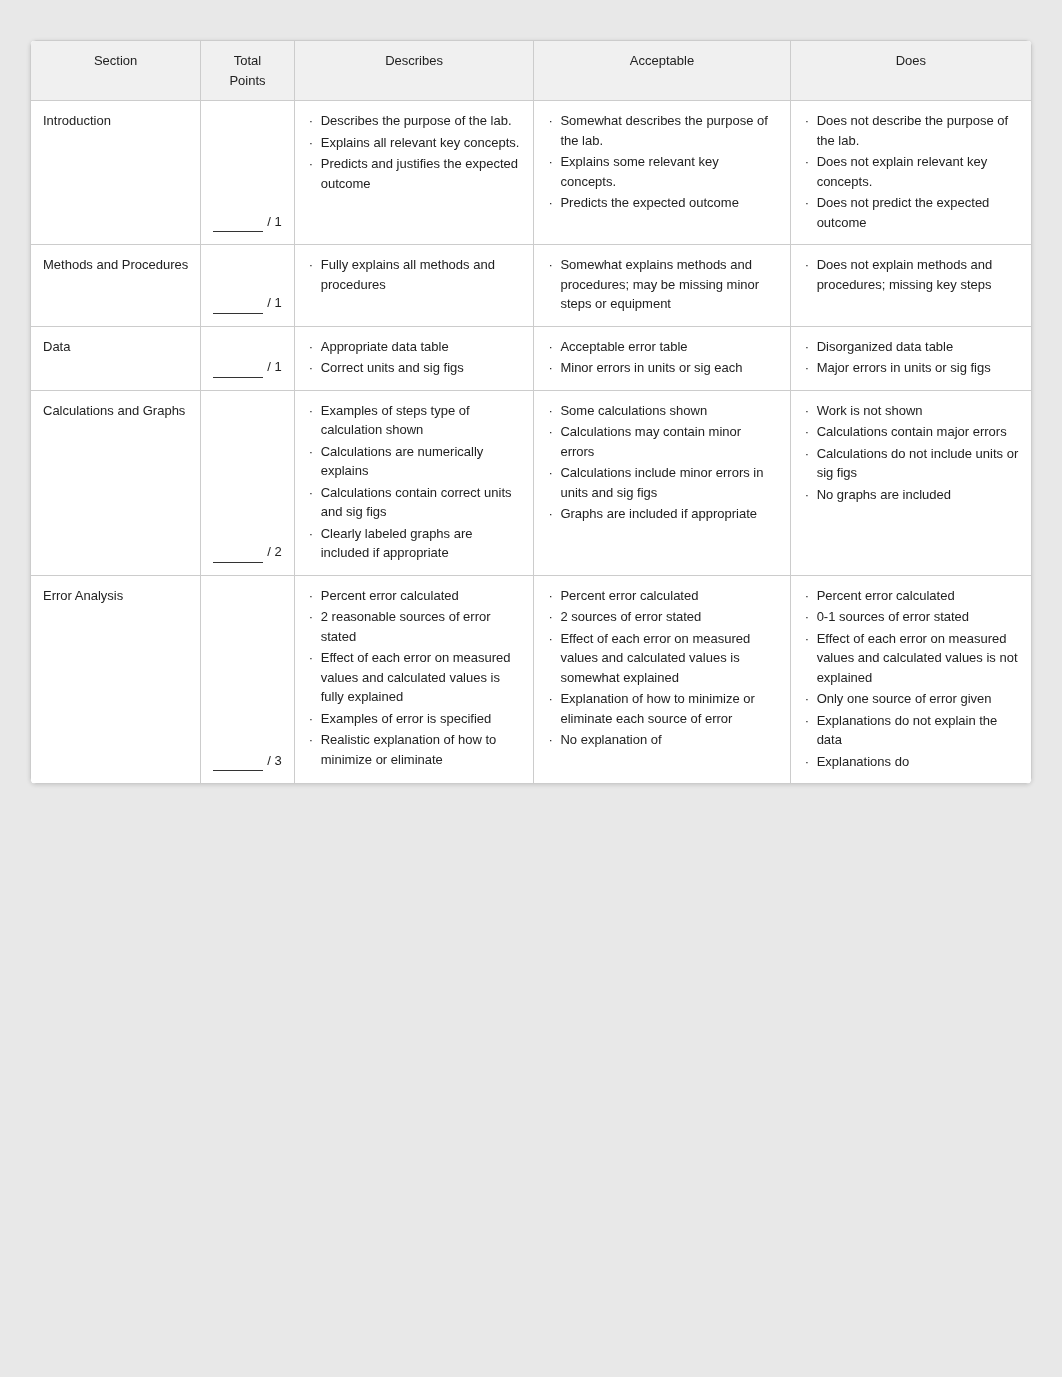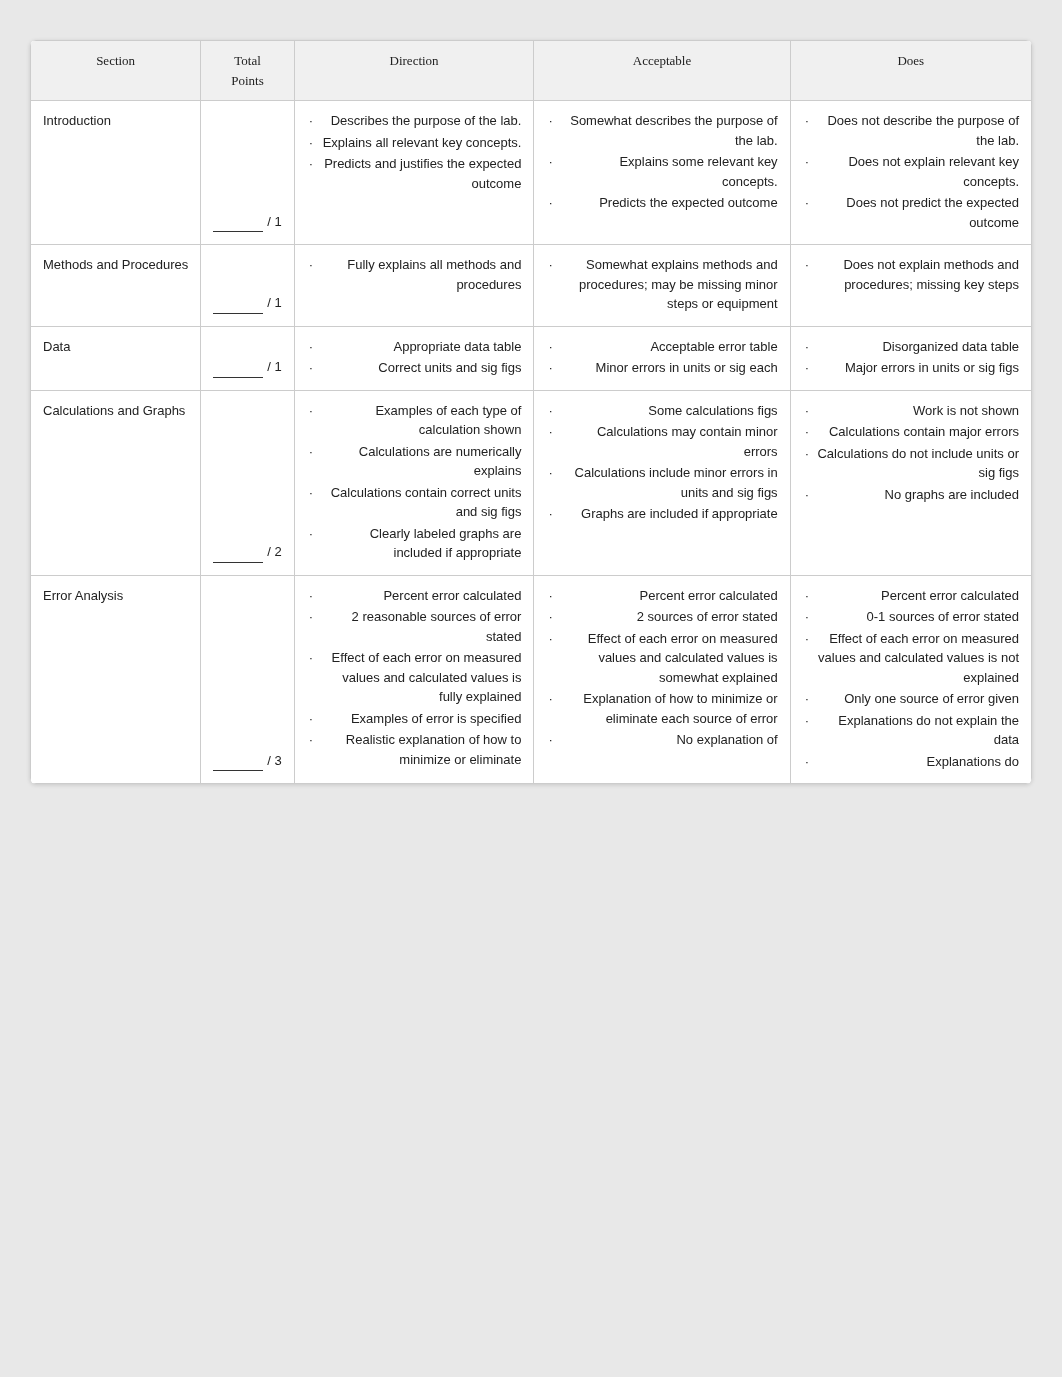--- a/index.html
+++ b/index.html
@@ -26,37 +26,35 @@
     th, td {
       border: 1px solid #ccc;
       padding: 10px 12px;
       vertical-align: top;
       line-height: 1.5;
     }
     th {
       font-weight: normal;
       text-align: center;
       font-size: 13px;
-      font-family: Liberation Serif, serif;
     }
     td:first-child {
       font-weight: normal;
       white-space: nowrap;
     }
     td.points-cell {
       text-align: right;
       white-space: nowrap;
       font-size: 13px;
       vertical-align: bottom;
       padding-bottom: 12px;
     }
     .bullet-list {
       list-style: none;
       padding: 0;
-      text-align: right;
     }
     .bullet-list li {
       padding-left: 14px;
       position: relative;
       margin-bottom: 2px;
     }
     .bullet-list li::before {
       content: '·';
       position: absolute;
       left: 2px;
@@ -71,21 +69,21 @@
 </head>
 <body>
 
 <div class="table-wrapper">
   <table>
     <thead>
       <tr>
         <th>Section</th>
         <th style="white-space:pre-line">Total
 Points</th>
-        <th>Direction</th>
+        <th>Describes</th>
         <th>Acceptable</th>
         <th>Does</th>
       </tr>
     </thead>
     <tbody id="table-body">
     <tr>
           <td>Introduction</td>
           <td class="points-cell"><span class="score-line">&nbsp;</span>/ 1</td>
           <td>
             <ul class="bullet-list">
@@ -148,29 +146,29 @@
               <li>Disorganized data table</li>
               <li>Major errors in units or sig figs</li>
             </ul>
           </td>
         </tr>
         <tr>
           <td>Calculations and Graphs</td>
           <td class="points-cell"><span class="score-line">&nbsp;</span>/ 2</td>
           <td>
             <ul class="bullet-list">
-              <li>Examples of each type of calculation shown</li>
+              <li>Examples of steps type of calculation shown</li>
               <li>Calculations are numerically explains</li>
               <li>Calculations contain correct units and sig figs</li>
               <li>Clearly labeled graphs are included if appropriate</li>
             </ul>
           </td>
           <td>
             <ul class="bullet-list">
-              <li>Some calculations figs</li>
+              <li>Some calculations shown</li>
               <li>Calculations may contain minor errors</li>
               <li>Calculations include minor errors in units and sig figs</li>
               <li>Graphs are included if appropriate</li>
             </ul>
           </td>
           <td>
             <ul class="bullet-list">
               <li>Work is not shown</li>
               <li>Calculations contain major errors</li>
               <li>Calculations do not include units or sig figs</li>

